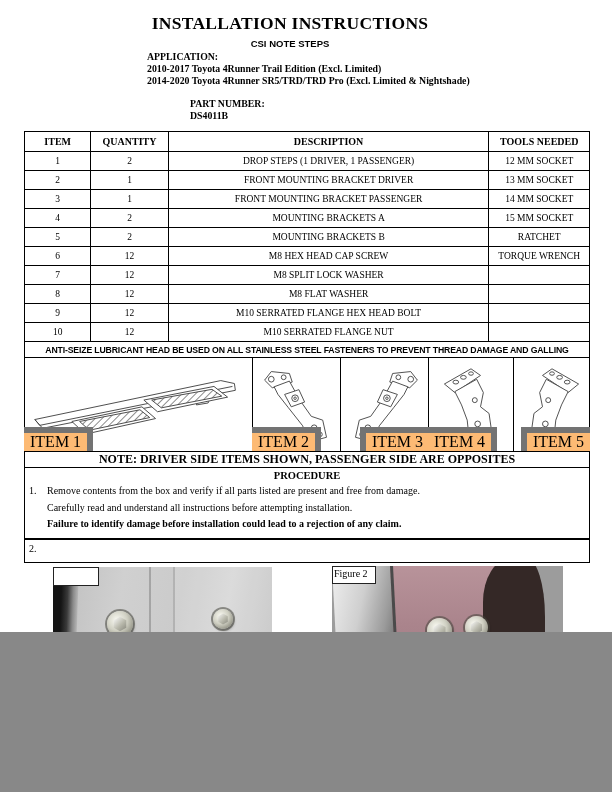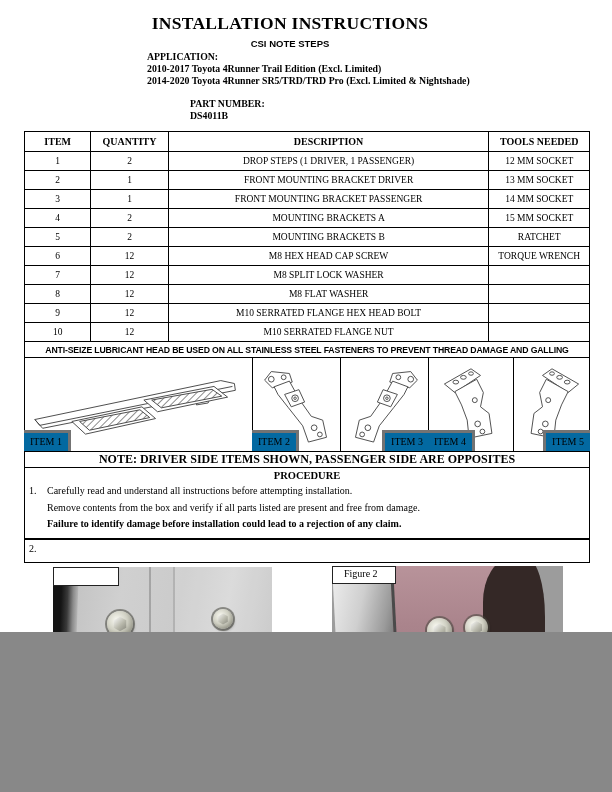--- a/index.html
+++ b/index.html
@@ -30,39 +30,39 @@
     font-family:"Liberation Sans",sans-serif;font-weight:bold;font-size:8.7px;
     white-space:nowrap;letter-spacing:-0.15px;
   }
   
   .items-row{display:flex;height:93px;}
   .item-cell{position:relative;border-right:1px solid #000;height:100%;box-sizing:border-box;}
   .item-cell:last-child{border-right:none;}
   .item-cell svg{display:block;margin:2px auto 0;}
   .flip{transform:scaleX(-1);}
   .item-label{
-    position:absolute;bottom:0;height:18px;line-height:18px;border:3px solid #737373;
-    background:#0369a1;font-size:10px;padding:0 6px;box-sizing:content-box;
+    position:absolute;bottom:0;height:18px;line-height:18px;border:6px solid #737373;
+    background:#fdba74;font-size:16px;padding:0 6px;box-sizing:content-box;
   }
   .lab-left{left:-1px;border-left:none;border-bottom:none;}
   .lab-right{right:-1px;border-right:none;border-bottom:none;}
   
   .note{height:15px;display:flex;align-items:center;justify-content:center;
     font-weight:bold;font-size:12px;}
   
   .proc-title{text-align:center;font-weight:bold;font-size:10.5px;padding:2px 0 1px;}
   .step{display:flex;padding:1px 6px 5px 4px;font-size:10px;line-height:16.5px;}
   .step-num{width:18px;flex:none;}
   .step-sep{border-top:2px solid #000;}
   .bold{font-weight:bold;}
   
   .photo{position:absolute;overflow:hidden;}
   .fig-label{
     position:absolute;top:0;left:0;background:#fff;border:1px solid #222;
-    font-size:10px;padding:1px 11px;min-width:40px;min-height:14px;z-index:5;
+    font-size:10px;padding:1px 1px;min-width:40px;min-height:14px;z-index:5;
   }
   .fig-caption{
     position:absolute;background:#fff;border:1px solid #222;height:15px;line-height:15px;
     font-size:10px;padding:0 4px;z-index:5;white-space:nowrap;overflow:hidden;
   }
   #fig1{left:53px;top:567px;width:219px;height:130px;
     background:linear-gradient(100deg,#bdbdbd,#d0d0d0 30%,#cbcbcb 55%,#d6d6d6 75%,#c2c2c2);}
   #fig1 .door-edge{position:absolute;left:0;top:0;bottom:0;width:26px;
     background:linear-gradient(to right,#141414 35%,#3a3a3a 60%,#8a8a8a 82%,#b5b5b5);
     transform:skewX(-2deg);transform-origin:top;}
@@ -266,22 +266,22 @@
       </div>
     </div>
 
     <div class="sec note">NOTE: DRIVER SIDE ITEMS SHOWN, PASSENGER SIDE ARE OPPOSITES</div>
 
     <div class="sec">
       <div class="proc-title">PROCEDURE</div>
       <div class="step">
         <span class="step-num">1.</span>
         <span>
+          <span style="display:block">Remove contents from the box and verify if all parts listed are present and free from damage.</span>
           <span style="display:block">Carefully read and understand all instructions before attempting installation.</span>
-          <span style="display:block">Remove contents from the box and verify if all parts listed are present and free from damage.</span>
           <span style="display:block" class="bold">Failure to identify damage before installation could lead to a rejection of any claim.</span>
         </span>
       </div>
       <div class="step step-sep">
         <span class="step-num">2.</span>
       </div>
     </div>
   </div>
 
   <div class="photo" id="fig1">

